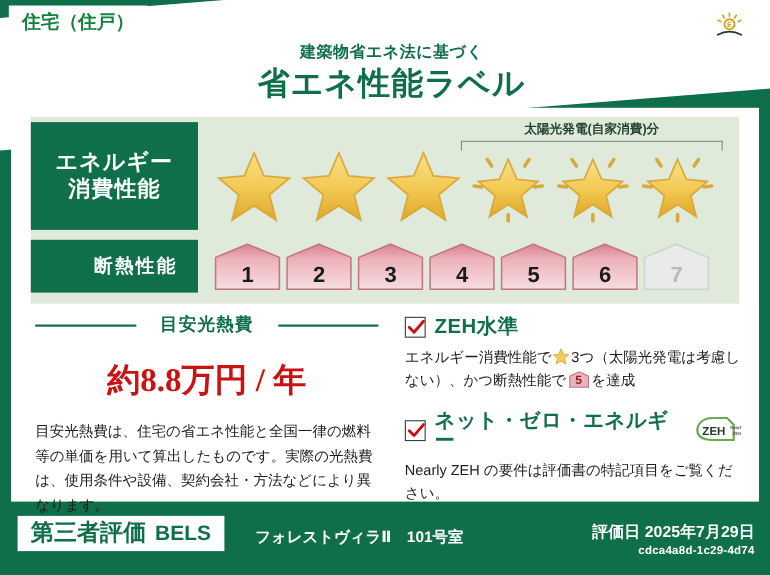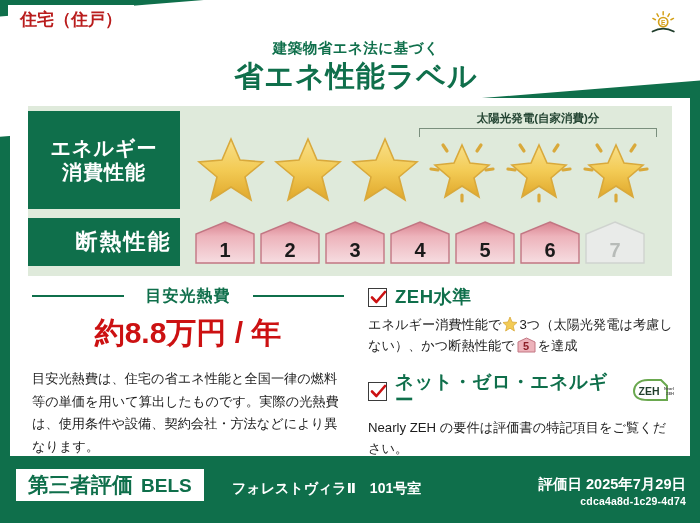--- a/index.html
+++ b/index.html
@@ -32,21 +32,21 @@
     transform: rotate(-4.6deg);
     transform-origin: left top;
   }
 
   
   .category-chip {
     position: absolute;
     left: 8px;
     top: 5px;
     background: #ffffff;
-    color: #b91c1c;
+    color: #15803d;
     font-weight: bold;
     font-size: 17px;
     letter-spacing: 0px;
     padding: 6px 12px 7px;
     line-height: 1;
     z-index: 20;
   }
 
   
   .renew-chip {
@@ -130,21 +130,21 @@
     align-items: center;
     justify-content: center;
   }
   .perf-label.energy {
     width: 152px; height: 98px;
     font-size: 20px;
     letter-spacing: 1px;
   }
   .perf-label.insul {
     width: 152px; height: 48px;
-    font-size: 22px;
+    font-size: 17px;
     letter-spacing: 2px;
     padding-left: 39px;
   }
 
   
   .stars-wrap {
     position: relative;
     margin-left: 14px;
     width: 465px;
     height: 98px;
@@ -240,21 +240,22 @@
     letter-spacing: 1px;
     line-height: 1;
   }
   .cost-value {
     text-align: center;
     color: #cc1112;
     font-weight: bold;
     font-size: 30px;
     letter-spacing: 0px;
     line-height: 1;
-    margin-top: 14px;
+    margin-top: 27px;
+    font-family: Liberation Serif, serif;
   }
   .cost-note {
     margin-top: 20px;
     font-size: 13.2px;
     color: #1d1d1d;
     line-height: 1.72;
     letter-spacing: 0px;
   }
 
   

